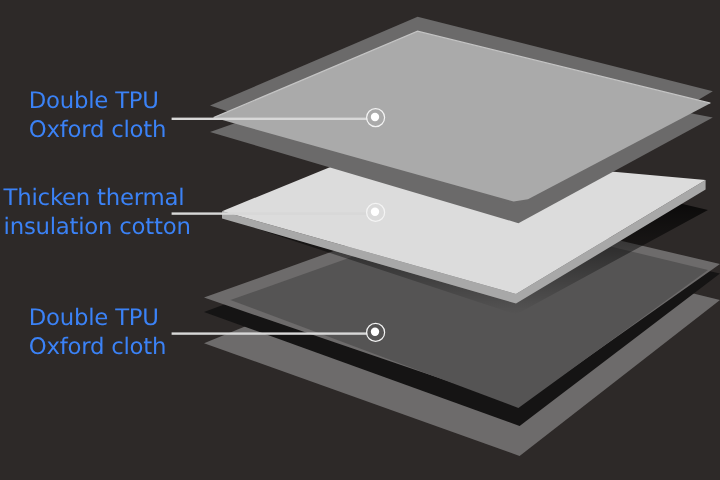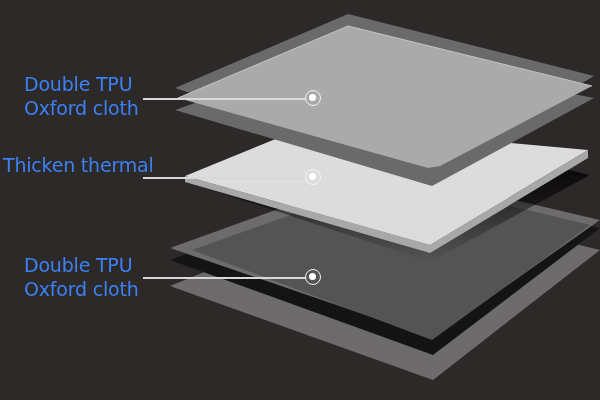--- a/index.html
+++ b/index.html
@@ -45,20 +45,21 @@
 
 <div class="label" style="left:24px; top:72px;">
   <span>Double TPU</span>
   <span>Oxford cloth</span>
 </div>
 <div class="leader" style="left:143px; top:98px; width:163px;"></div>
 <div class="marker" style="left:305px; top:90px;"></div>
 
 <div class="label" style="left:3px; top:153px;">
   <span>Thicken thermal</span>
+  <span>insulation cotton</span>
 </div>
 <div class="leader" style="left:143px; top:177px; width:163px;"></div>
 <div class="marker" style="left:305px; top:169px;"></div>
 
 <div class="label" style="left:24px; top:253px;">
   <span>Double TPU</span>
   <span>Oxford cloth</span>
 </div>
 <div class="leader" style="left:143px; top:277px; width:163px;"></div>
 <div class="marker" style="left:305px; top:269px;"></div>

